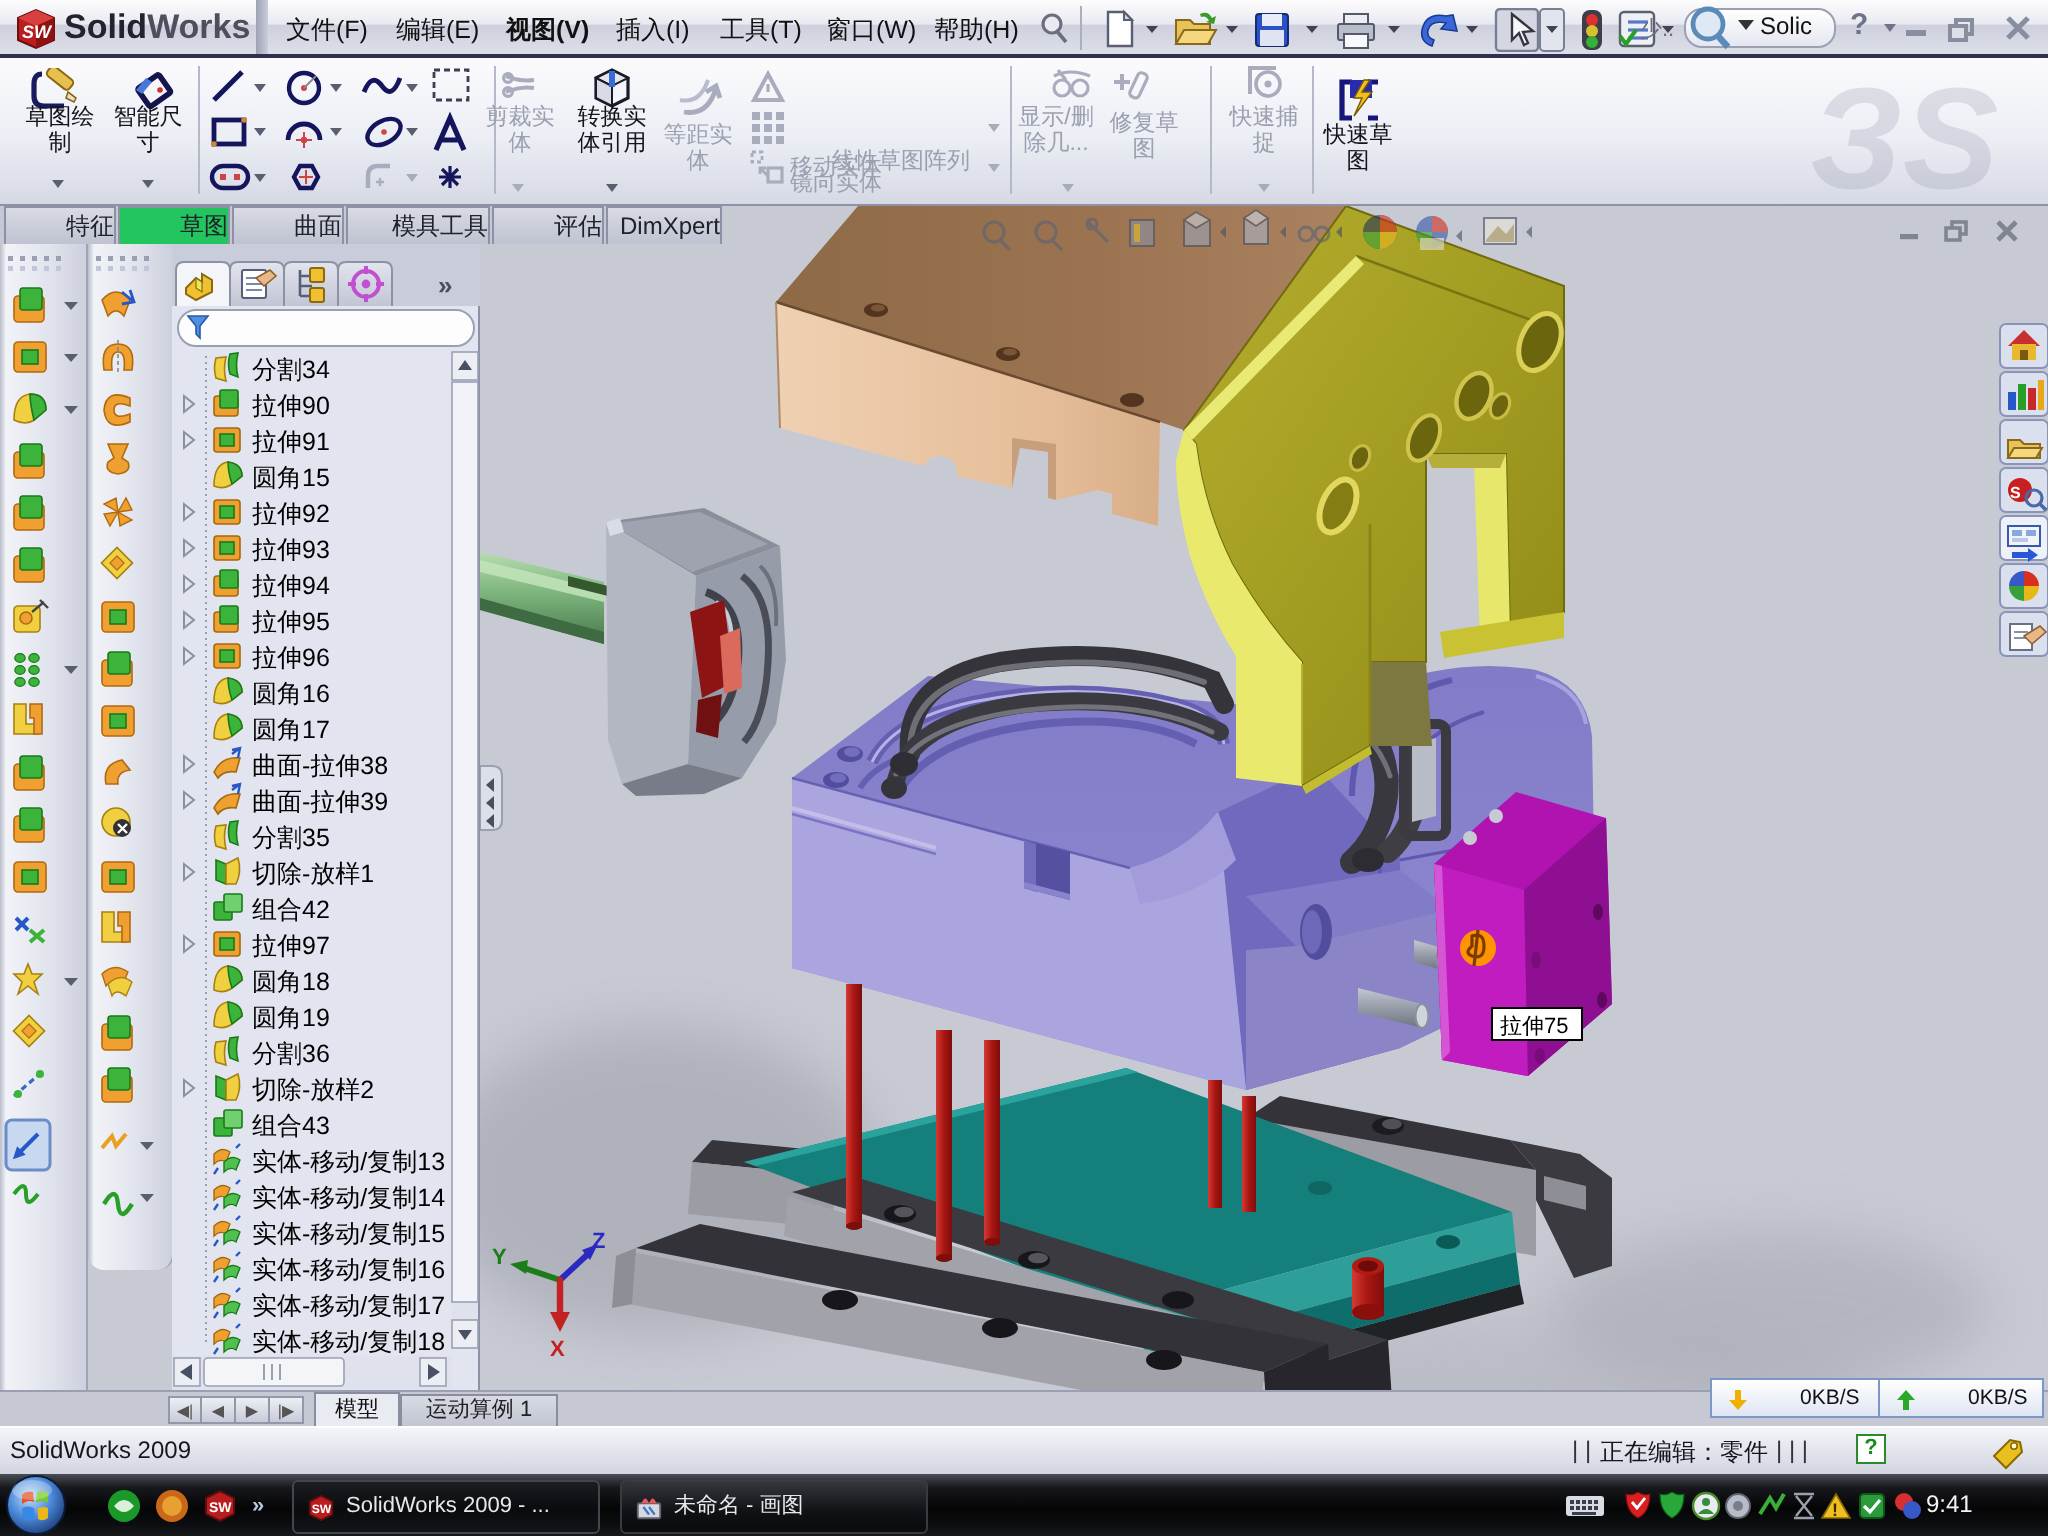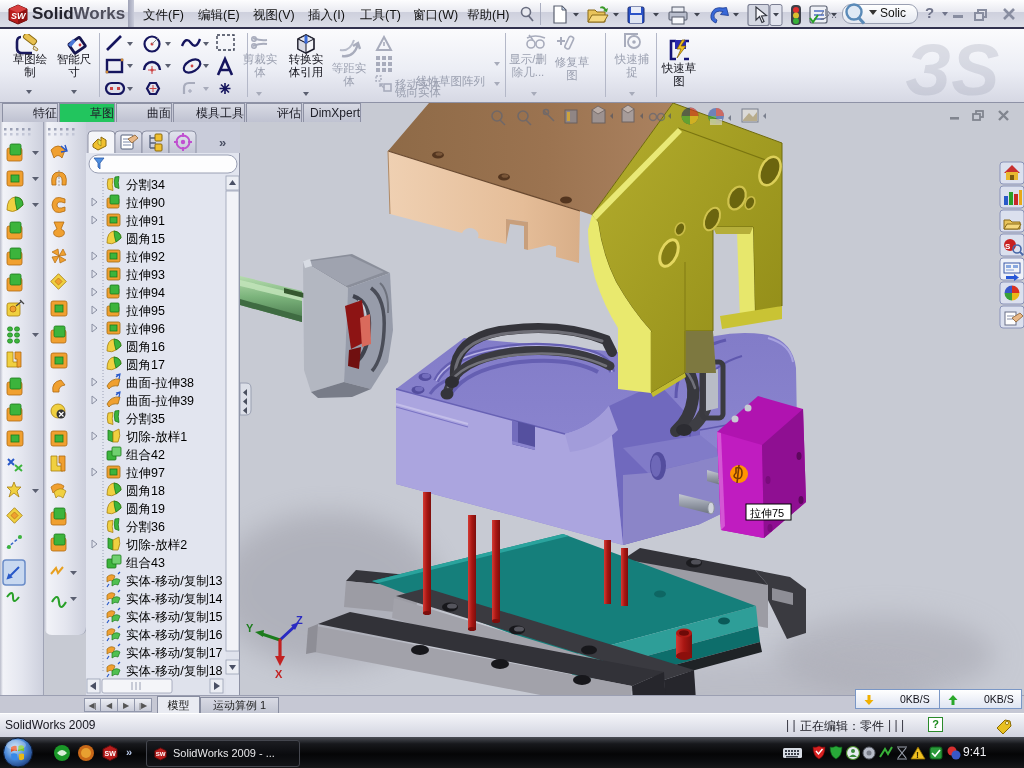--- a/index.html
+++ b/index.html
@@ -53,21 +53,21 @@
     <svg class="abs" style="left:6px;top:3px" width="24" height="23" viewBox="0 0 24 23">
       <polygon points="3,6 12,2 21,6 21,17 12,21 3,17" fill="#b91d1d" stroke="#6d0f0f" stroke-width="1"></polygon>
       <polygon points="3,6 12,2 21,6 12,10" fill="#d84040"></polygon>
       <polygon points="12,10 21,6 21,17 12,21" fill="#8f1212"></polygon>
       <text x="5" y="16" font-size="9" font-weight="bold" fill="#fff" font-style="italic">SW</text>
     </svg>
     <div class="abs" style="left:32px;top:4px;font-size:17px;font-weight:bold;color:#23232d;letter-spacing:0px;">Solid<span style="color:#4e4e5c">Works</span></div>
     <div class="abs" style="left:128px;top:0;width:6px;height:27px;background:linear-gradient(90deg,#9fa2b6,#c9ccda);"></div>
     <div class="menuitem" style="left:143px;">文件(F)</div>
     <div class="menuitem" style="left:198px;">编辑(E)</div>
-    <div class="menuitem" style="left:253px;">视图(V)</div>
+    <div class="menuitem" style="left:253px;font-weight:bold;">视图(V)</div>
     <div class="menuitem" style="left:308px;">插入(I)</div>
     <div class="menuitem" style="left:360px;">工具(T)</div>
     <div class="menuitem" style="left:413px;">窗口(W)</div>
     <div class="menuitem" style="left:467px;">帮助(H)</div>
 
     <svg class="abs" style="left:518px;top:5px" width="18" height="18" viewBox="0 0 18 18">
       <circle cx="8" cy="7" r="4.5" fill="#e9eaf0" stroke="#6a6e80" stroke-width="1.6"></circle>
       <line x1="10" y1="10" x2="15" y2="16" stroke="#6a6e80" stroke-width="1.8"></line>
     </svg>
     <div class="abs" style="left:540px;top:3px;width:1px;height:22px;background:#aaaec0;"></div>
@@ -951,20 +951,28 @@
       <text x="74" y="13" font-size="11" fill="#b8c8e8" font-weight="bold">»</text>
     </svg>
 
     <div class="task" style="left:146px;width:152px;background:linear-gradient(#1c1d22,#0a0b0e 55%,#131418);border-color:#44464e;">
       <svg style="position:absolute;left:6px;top:5px" width="15" height="15" viewBox="0 0 16 16">
         <polygon points="2,5 8,2 14,5 14,12 8,15 2,12" fill="#b91d1d" stroke="#5e0d0d"></polygon>
         <text x="3" y="11" font-size="6.5" fill="#fff" font-weight="bold">SW</text>
       </svg>
       <span style="margin-left:26px;">SolidWorks 2009 - ...</span>
     </div>
+    <div class="task" style="left:310px;width:152px;">
+      <svg style="position:absolute;left:6px;top:5px" width="15" height="15" viewBox="0 0 16 16">
+        <rect x="2" y="6" width="12" height="8" rx="1" fill="#d8d8e0" stroke="#606068"></rect>
+        <path d="M4,6 q2,-5 4,0 q2,-5 4,0" fill="#e85858"></path>
+        <path d="M5,8 l3,4 M8,8 l3,4" stroke="#3a78c8" stroke-width="1.2"></path>
+      </svg>
+      <span style="margin-left:26px;">未命名 - 画图</span>
+    </div>
 
     <svg class="abs" style="left:782px;top:9px" width="22" height="14" viewBox="0 0 22 14">
       <rect x="1" y="2" width="19" height="10" rx="1.5" fill="#d8dce4"></rect>
       <g fill="#3a3e48">
         <rect x="3" y="4" width="2" height="2"></rect>
           <rect x="6" y="4" width="2" height="2"></rect>
           <rect x="9" y="4" width="2" height="2"></rect>
           <rect x="12" y="4" width="2" height="2"></rect>
           <rect x="15" y="4" width="2" height="2"></rect>
         <rect x="3" y="7" width="2" height="2"></rect>

